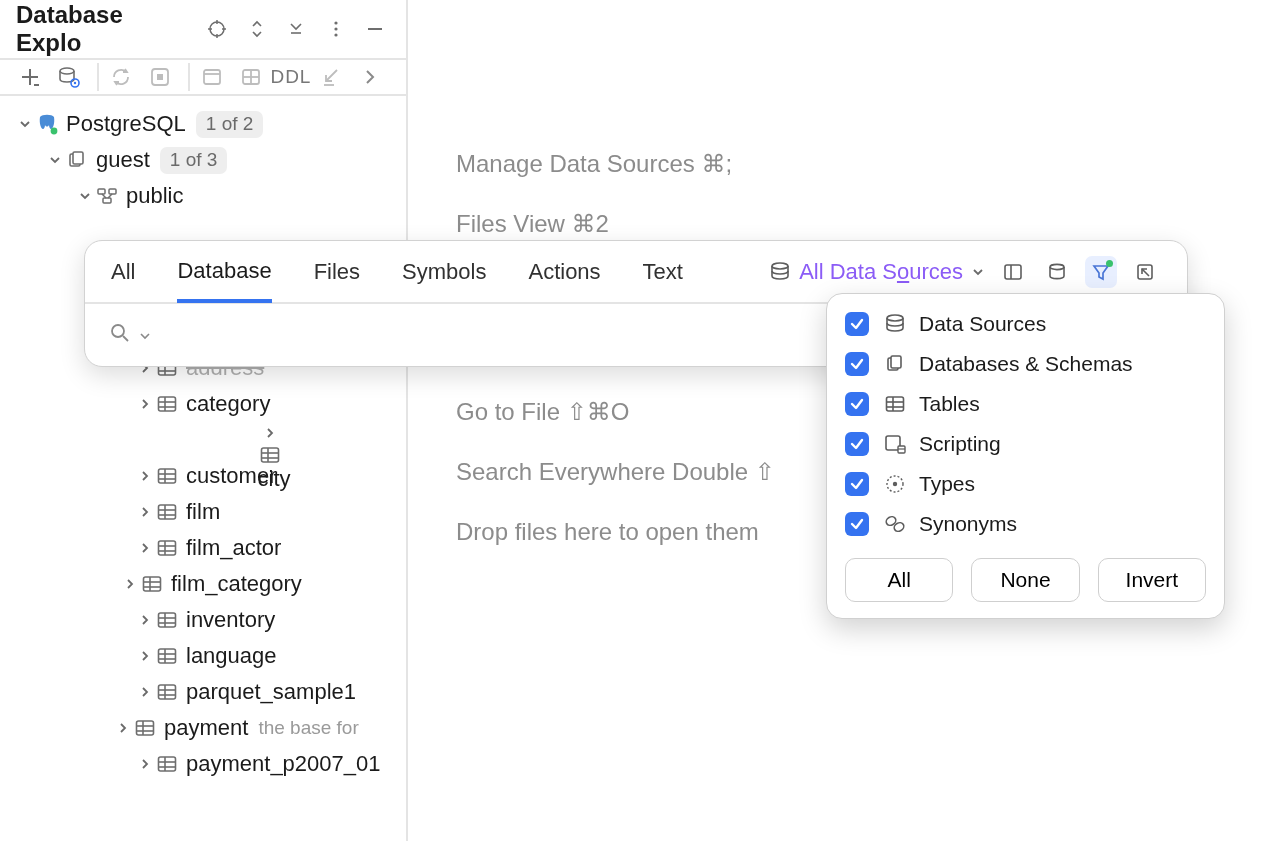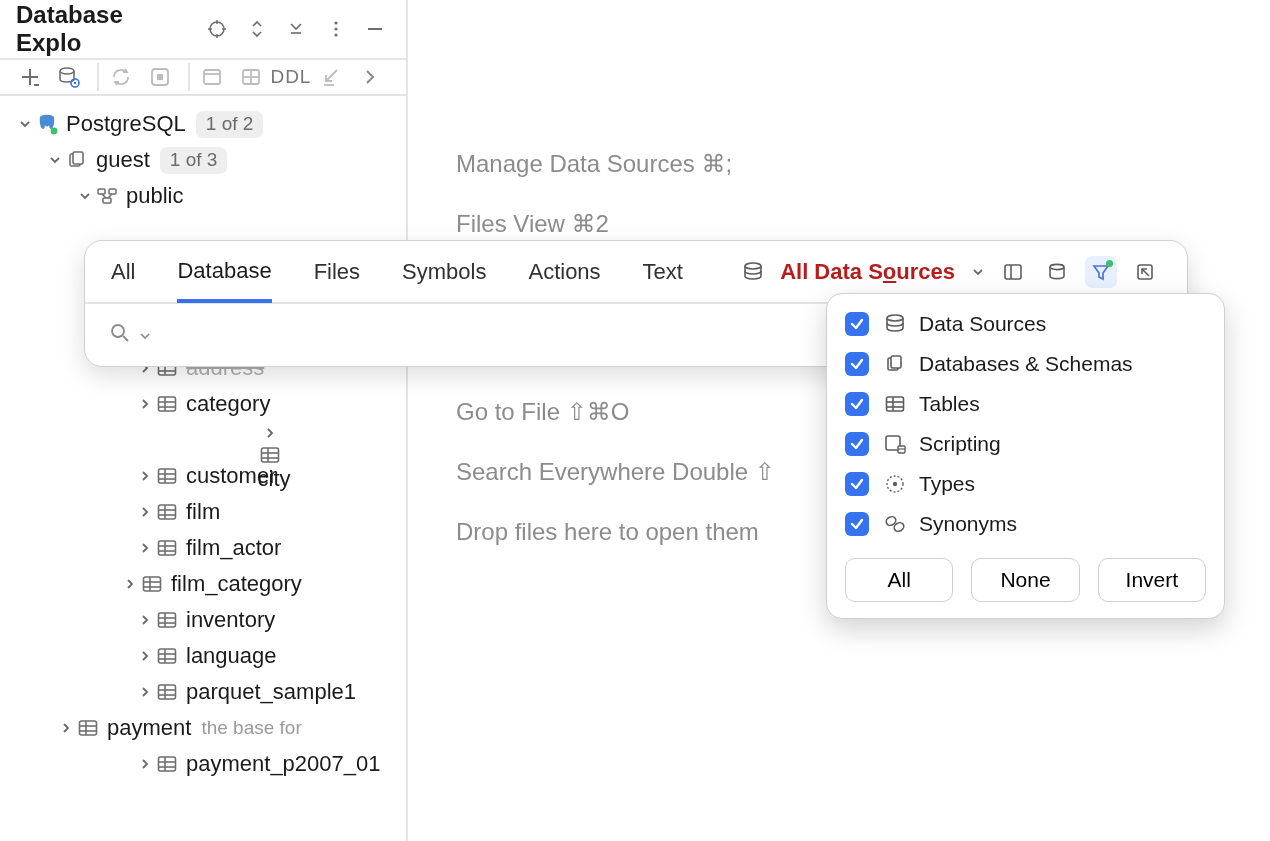--- a/index.html
+++ b/index.html
@@ -73,21 +73,21 @@
     display:flex; align-items:center;
     height:63px; padding: 0 26px;
     border-bottom: 2px solid #e4e4e4;
   }
   .sp-tab {
     margin-right:42px; font-size:22px; color:#313131; cursor:pointer;
     height:100%; display:inline-flex; align-items:center;
   }
   .sp-tab.active { color:#1b1b1b; border-bottom:4px solid #3573f0; margin-bottom:-2px;}
   .sp-right { display:flex; align-items:center; gap:12px; }
-  .ds-chip { display:flex; align-items:center; gap:16px; color:#b91c1c; font-size:22px; cursor:pointer;font-weight:bold;}
+  .ds-chip { display:flex; align-items:center; gap:8px; color:#8b5cf6; font-size:22px; cursor:pointer;}
   .ds-chip u { text-decoration: underline; text-underline-offset:2px; }
   .sq-icon { width:32px; height:32px; display:inline-flex; align-items:center; justify-content:center; border-radius:7px; color:#5e5e5e; cursor:pointer;}
   .sq-icon.active { background:#e8efff; position:relative;}
   .sq-icon.active::after{content:""; position:absolute; top:4px; right:4px; width:7px;height:7px; background:#39c26d;border-radius:50%;}
   .sp-input {
     display:flex; align-items:center; height:62px; padding: 0 24px;
   }
   .sp-input .search-ico { color:#8a8a8a; margin-right:8px;}
 
   
@@ -425,21 +425,21 @@
           <span class="tw table-ico">
             <svg width="20" height="18" viewBox="0 0 20 18">
               <rect x="1.5" y="2" width="17" height="14" rx="2" fill="none" stroke="currentColor" stroke-width="1.6"></rect>
               <line x1="1.5" y1="7" x2="18.5" y2="7" stroke="currentColor" stroke-width="1.6"></line>
               <line x1="1.5" y1="12" x2="18.5" y2="12" stroke="currentColor" stroke-width="1.6"></line>
               <line x1="8" y1="2" x2="8" y2="16" stroke="currentColor" stroke-width="1.6"></line>
             </svg>
           </span>
           <span class="node-label">parquet_sample1</span>
         </div>
-        <div class="tree-row" style="padding-left: 55px;">
+        <div class="tree-row" style="padding-left: 112px;">
           <span class="tw">
             <svg width="14" height="14" viewBox="0 0 14 14">
               <polyline points="5,3 9,7 5,11" fill="none" stroke="#6a6a6a" stroke-width="1.8"></polyline>
             </svg>
           </span>
           <span class="tw table-ico">
             <svg width="20" height="18" viewBox="0 0 20 18">
               <rect x="1.5" y="2" width="17" height="14" rx="2" fill="none" stroke="currentColor" stroke-width="1.6"></rect>
               <line x1="1.5" y1="7" x2="18.5" y2="7" stroke="currentColor" stroke-width="1.6"></line>
               <line x1="1.5" y1="12" x2="18.5" y2="12" stroke="currentColor" stroke-width="1.6"></line>

